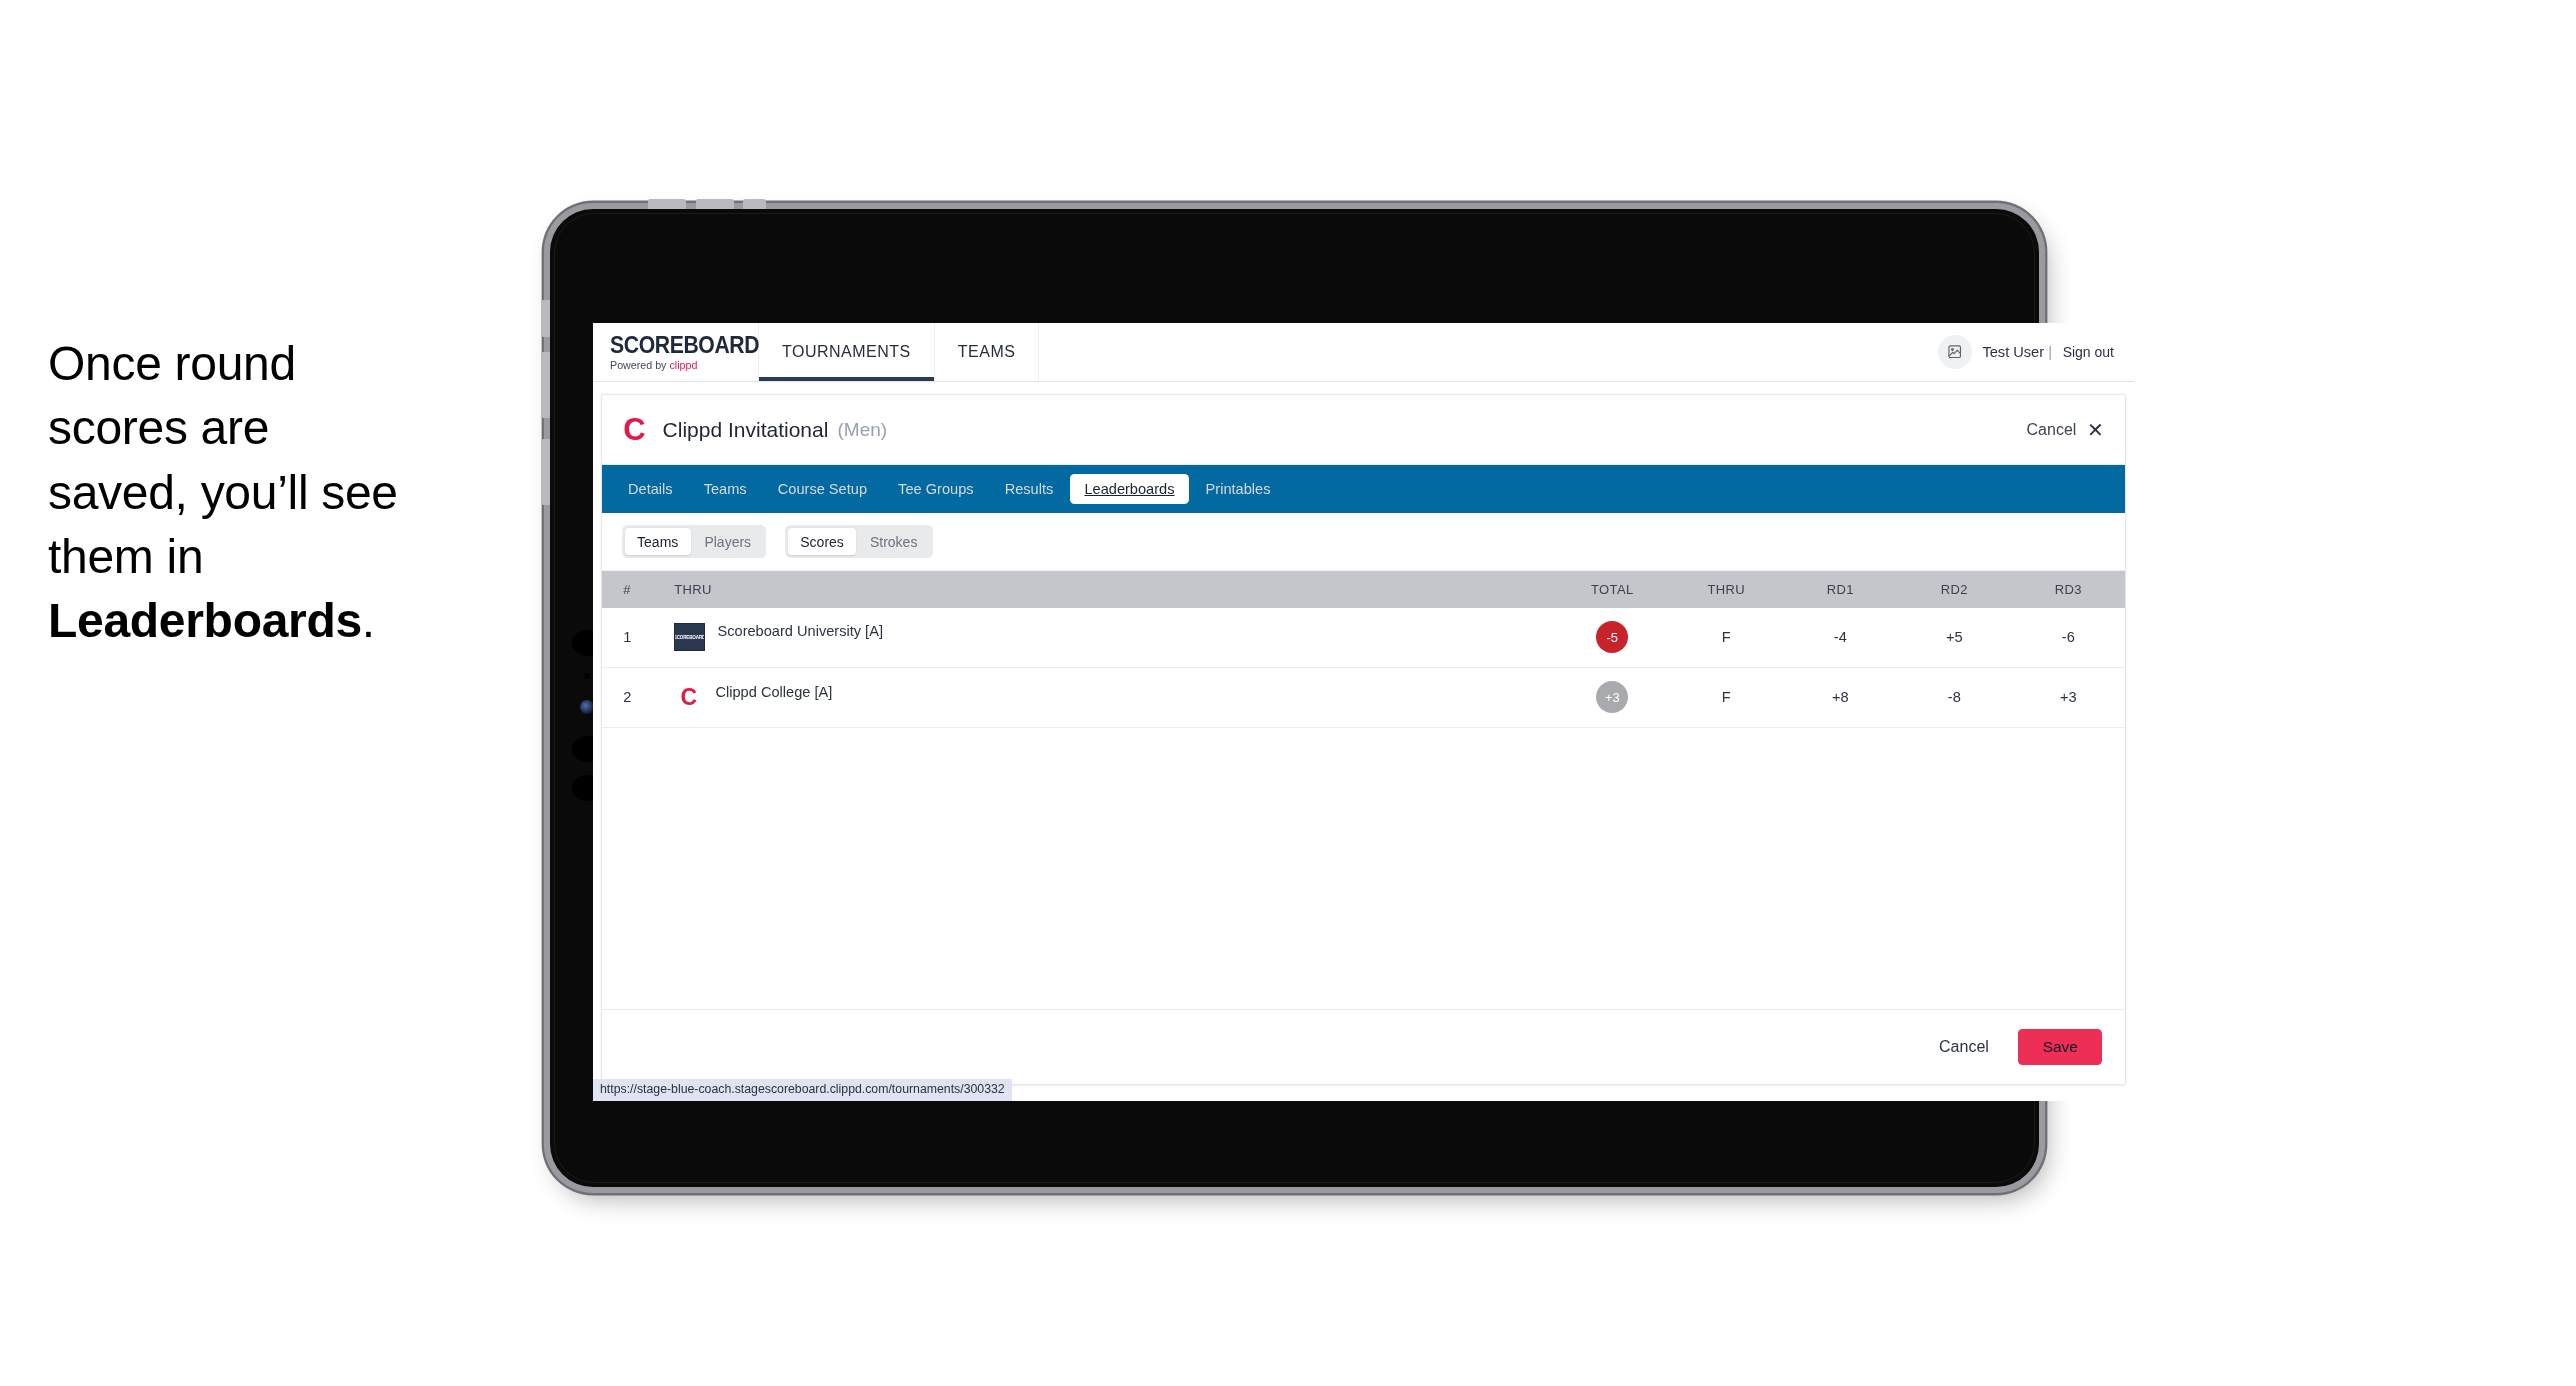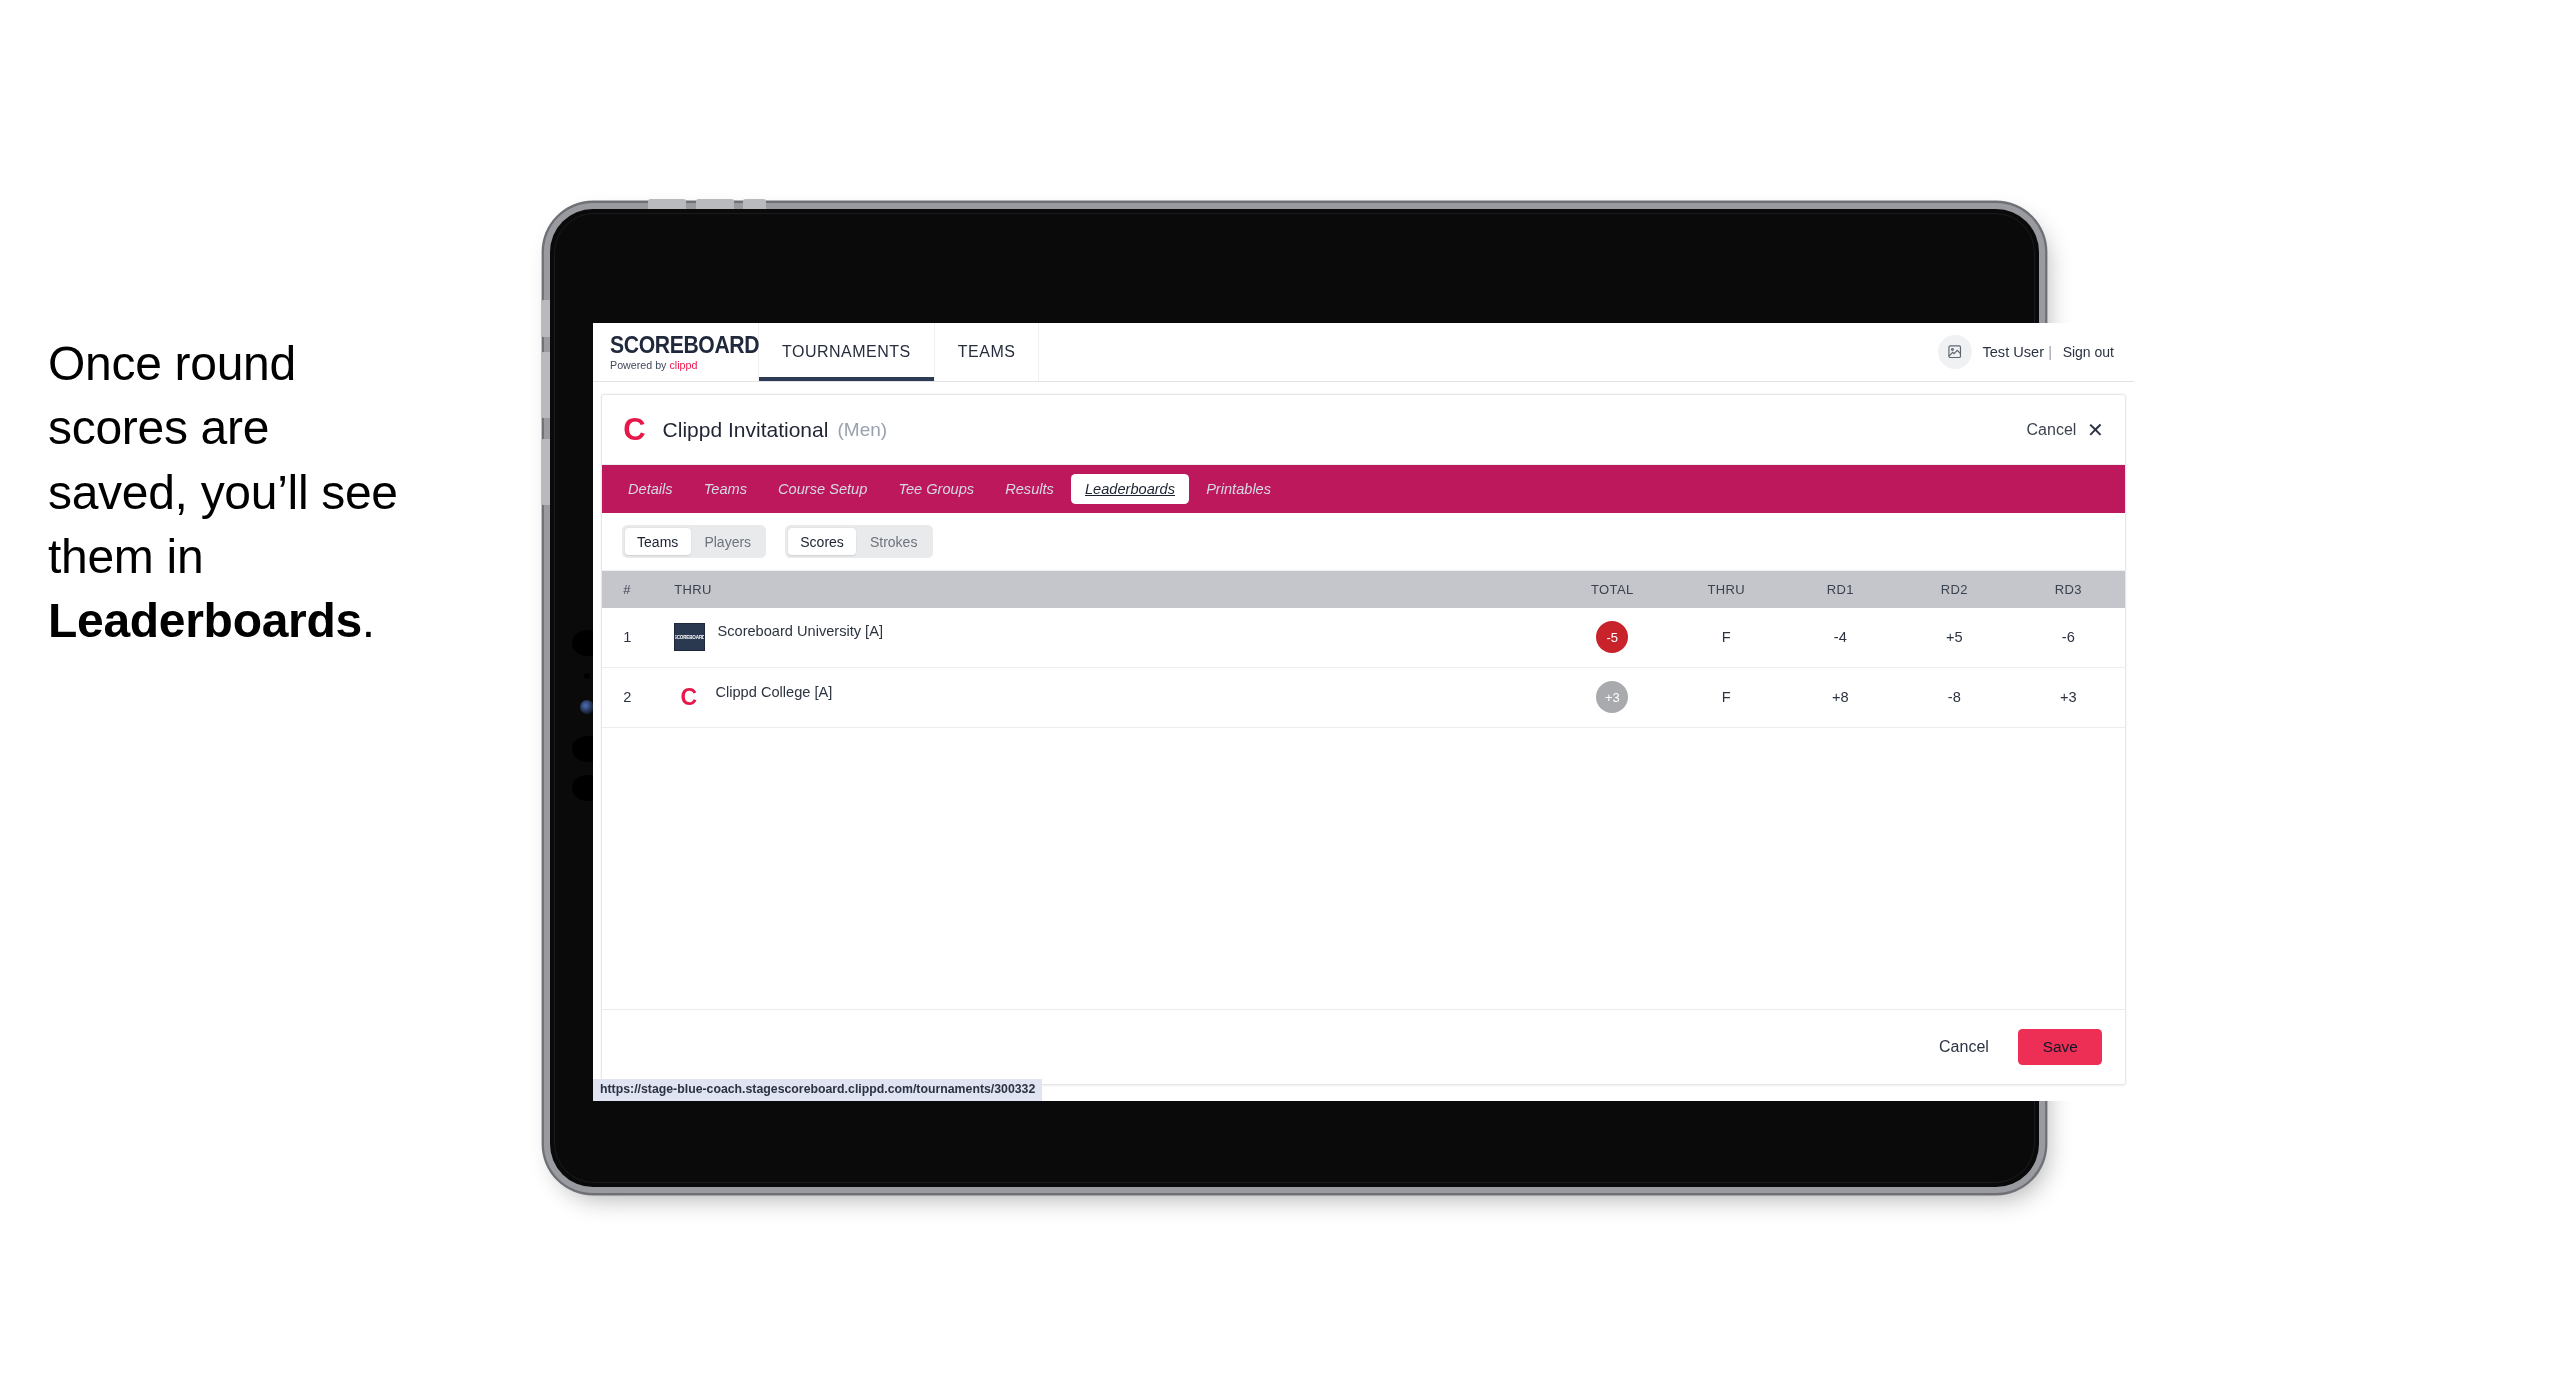--- a/index.html
+++ b/index.html
@@ -198,27 +198,26 @@
   .card-head-right {
     margin-left: auto;
     display: flex; align-items: center; gap: 10.7px;
     cursor: pointer;
   }
   .cancel-link { font-size: 16px; color: #3c4351; }
   .x-icon { font-size: 20px; color: #2b3242; line-height: 1; }
 
   
   .tabstrip {
-    background: #be185d;
+    background: #0369a1;
     height: 48px;
     display: flex;
     align-items: center;
     padding: 0 12.3px;
     gap: 3.1px;
-    font-style: italic;
   }
   .tab {
     font-size: 14.6px;
     color: #d6dae2;
     padding: 7px 14px;
     border-radius: 4.6px;
     cursor: pointer;
     white-space: nowrap;
   }
   .tab.active {
@@ -347,21 +346,20 @@
   .statusbar {
     position: absolute;
     left: 0;
     bottom: 0;
     background: #dfe3f2;
     color: #2b3242;
     font-size: 12.3px;
     padding: 3.8px 7px 4.6px 7px;
     white-space: nowrap;
     font-family: "Liberation Sans", sans-serif;
-    font-weight: bold;
   }
 </style>
 </head>
 <body>
 
 <div class="caption">
   <div>Once round</div>
   <div>scores are</div>
   <div>saved, you’ll see</div>
   <div>them in</div>

